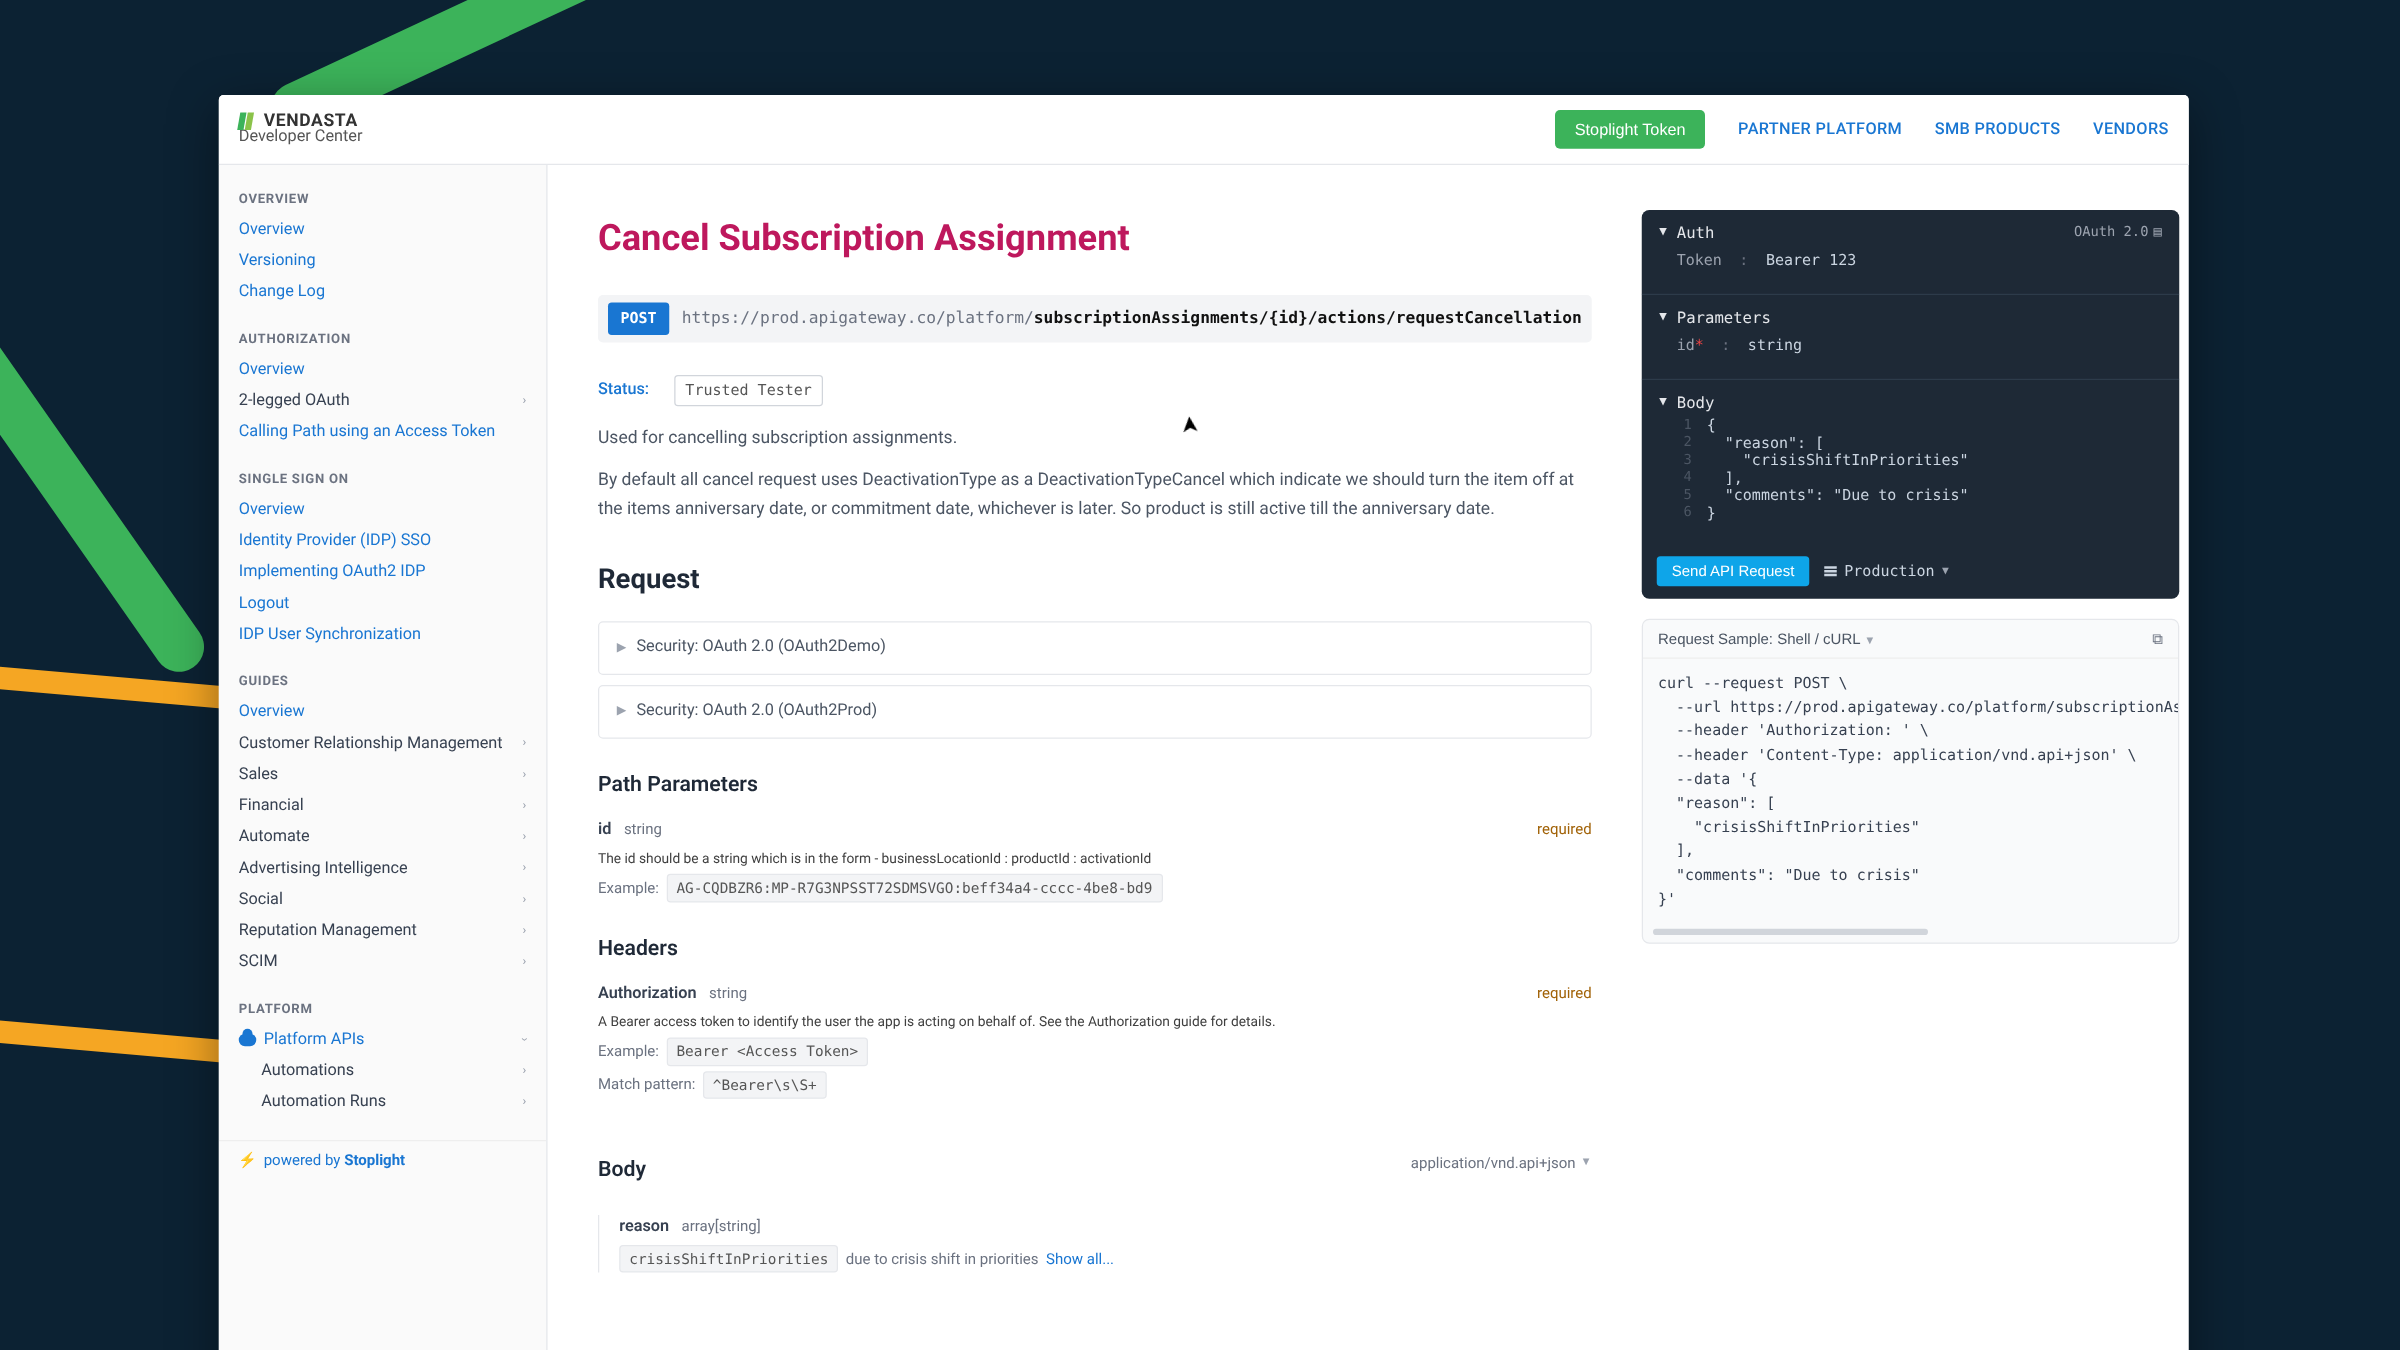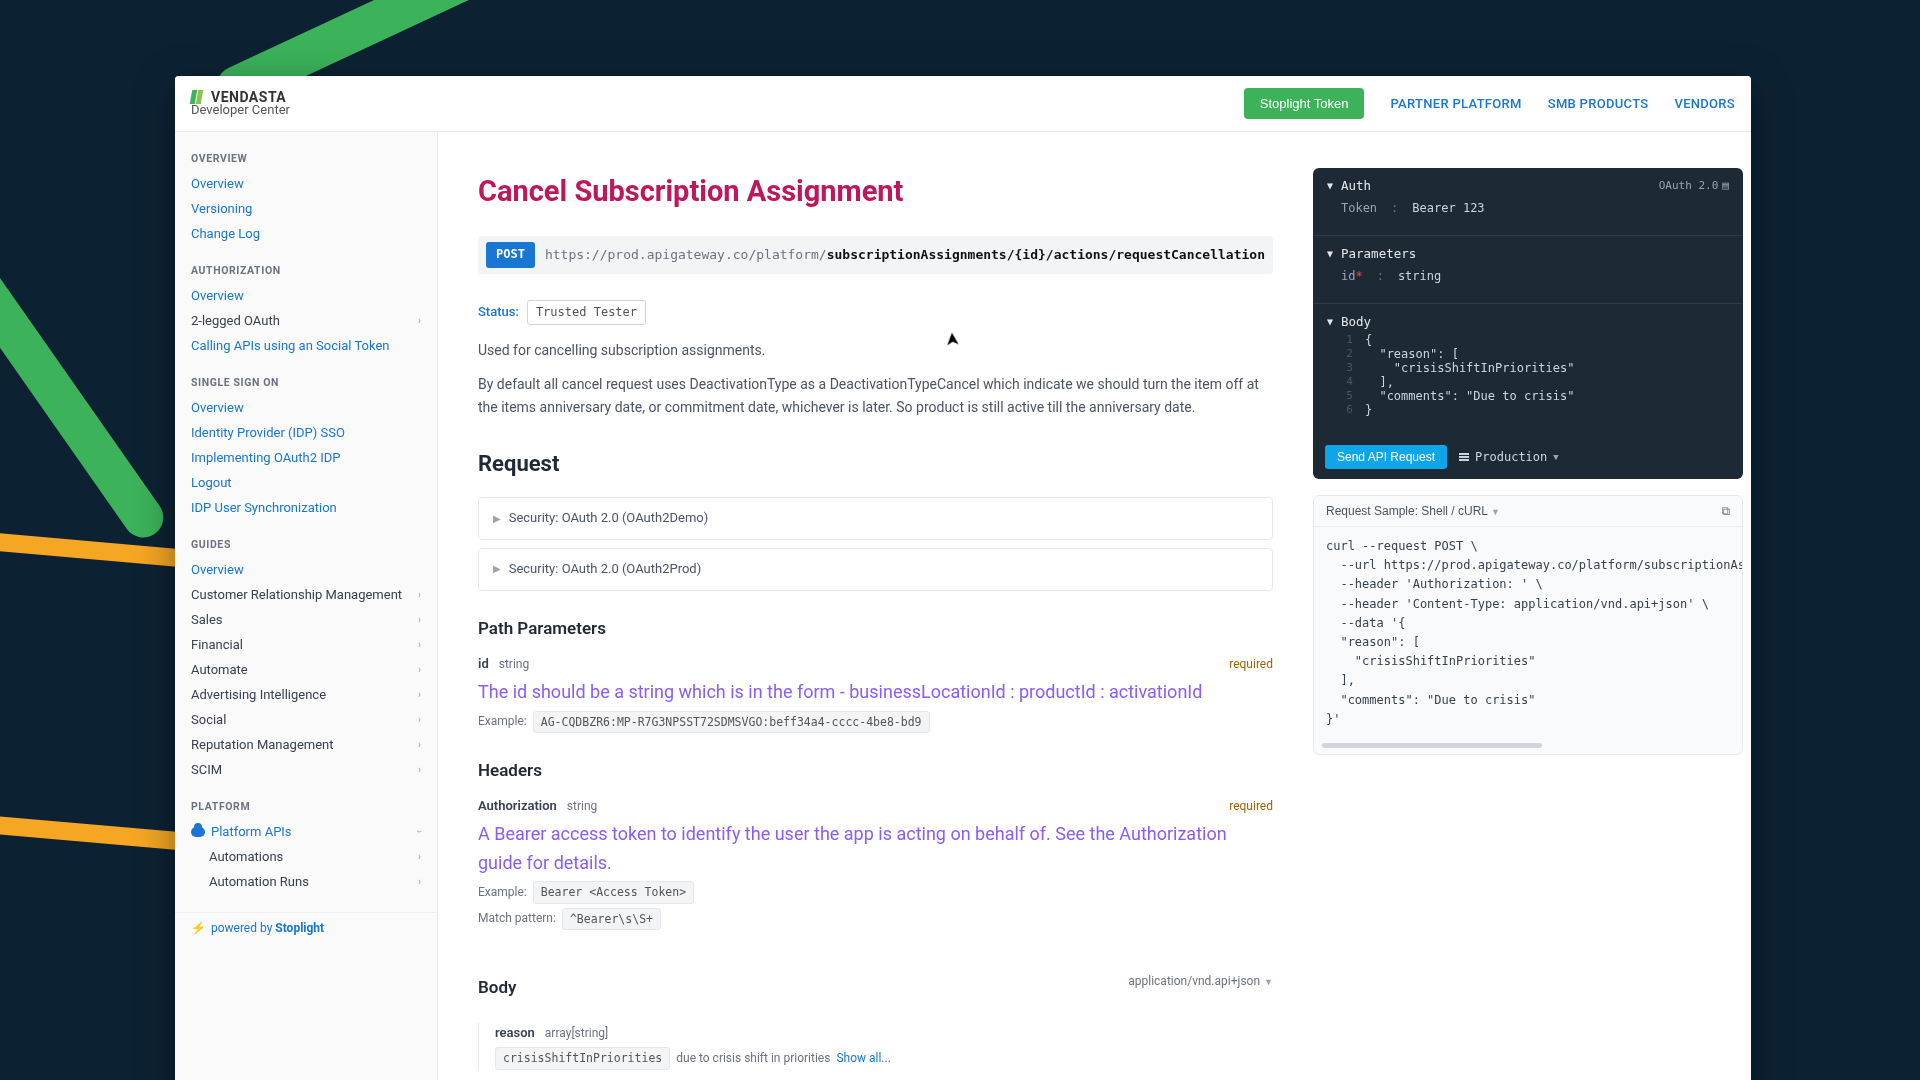--- a/index.html
+++ b/index.html
@@ -79,37 +79,37 @@
   padding: 36px 28px 0 40px;
   gap: 40px;
 }
 .content { color:#374151; font-size:14px; line-height:1.6; }
 h1 { font-size: 29px; font-weight:700; color:#be185d; margin-bottom: 22px; }
 .endpoint-box { background:#f3f4f6; border-radius:4px; padding:6px 8px; display:flex; align-items:center; gap:10px; margin-bottom:26px; font-family: ui-monospace, monospace; font-size:13px; }
 .method-badge { background:#1976d2; color:#fff; padding:3px 10px; border-radius:3px; font-weight:600; font-size:12px; }
 .endpoint-url .bold { color:#111; font-weight:600; }
 .endpoint-url .light { color:#6b7280; }
 
-.status-row { display:flex; align-items:center; gap:8px; margin-bottom:14px; }
+.status-row { display:flex; align-items:center; gap:20px; margin-bottom:14px; }
 .status-label { color:#1976d2; font-size:13px; font-weight:500; }
 .status-badge { border:1px solid #d1d5db; padding:2px 8px; border-radius:3px; font-size:12px; font-family:ui-monospace,monospace; color:#555; }
 
 .desc { margin-bottom: 12px; font-size:14px; color:#4b5563; }
 h2 { font-size:22px; font-weight:700; color:#1f2937; margin:28px 0 16px; }
 h3 { font-size:17px; font-weight:600; color:#1f2937; margin:24px 0 12px; }
 
 .sec-row { border:1px solid #e5e7eb; border-radius:4px; padding:10px 14px; margin-bottom:8px; display:flex; align-items:center; gap:8px; font-size:13px; color:#4b5563; cursor:pointer; }
 .sec-row .tri { color:#9ca3af; font-size:10px; }
 
 .param-block { margin-bottom:20px; }
 .param-head { display:flex; align-items:baseline; gap:10px; font-size:13px; }
 .param-name { font-weight:600; color:#374151; }
 .param-type { color:#6b7280; font-size:12px; }
 .param-req { margin-left:auto; color:#a16207; font-size:12px; }
-.param-desc { color:#8b5cf6; font-size:18px; margin-top:3px; }
+.param-desc { color:#404040; font-size:11px; margin-top:3px; }
 .param-ex { font-size:12px; color:#6b7280; margin-top:4px; display:flex; gap:6px; align-items:center; }
 .code-chip { background:#f3f4f6; border:1px solid #e5e7eb; padding:1px 7px; border-radius:3px; font-family:ui-monospace,monospace; font-size:11.5px; color:#555; }
 
 .body-head { display:flex; align-items:center; }
 .body-head .ct { margin-left:auto; font-size:12px; color:#6b7280; display:flex; gap:4px; align-items:center; cursor:pointer; }
 .body-param { border-left: 1px solid #e5e7eb; padding-left:16px; margin-top:10px; }
 .show-all { color:#1976d2; cursor:pointer; }
 
 .right-col { display:flex; flex-direction:column; gap:16px; }
 .panel-dark { background:#1e2936; color:#e5e7eb; border-radius:6px; font-size:12.5px; overflow:hidden; font-family: ui-monospace, monospace; }
@@ -179,21 +179,21 @@
       <div class="side-item">Versioning</div>
       <div class="side-item">Change Log</div>
     </div>
     <div class="side-section">
       <div class="side-title">AUTHORIZATION</div>
       <div class="side-item">Overview</div>
       <div class="side-item dark">
           <span>2-legged OAuth</span>
           <span class="chev">›</span>
         </div>
-      <div class="side-item">Calling APIs using an Social Token</div>
+      <div class="side-item">Calling Path using an Access Token</div>
     </div>
     <div class="side-section">
       <div class="side-title">SINGLE SIGN ON</div>
       <div class="side-item">Overview</div>
       <div class="side-item">Identity Provider (IDP) SSO</div>
       <div class="side-item">Implementing OAuth2 IDP</div>
       <div class="side-item">Logout</div>
       <div class="side-item">IDP User Synchronization</div>
     </div>
     <div class="side-section">

